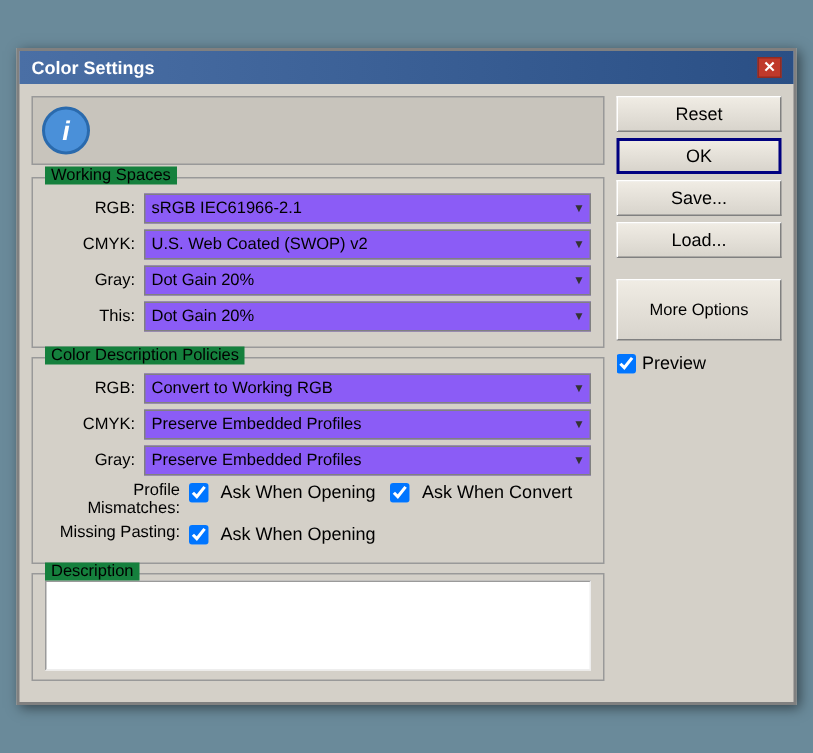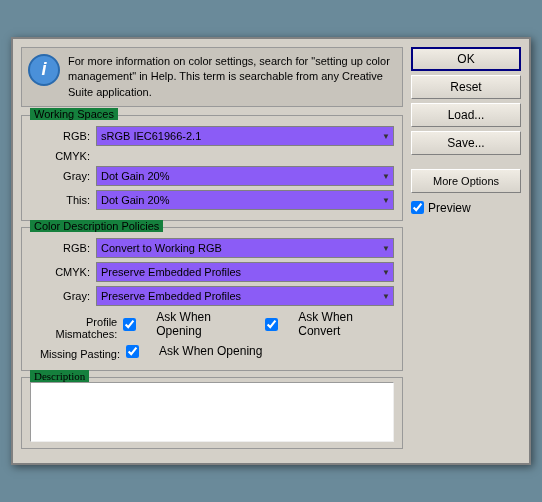--- a/index.html
+++ b/index.html
@@ -156,31 +156,31 @@
       display: flex;
       align-items: center;
       justify-content: center;
     }
     .dialog-btn.default-btn {
       border: 2px solid #000080;
     }
     .checkbox-row {
       display: flex;
       align-items: center;
-      gap: 20px;
+      gap: 8px;
       margin-bottom: 2px;
     }
     .checkbox-row input[type="checkbox"] {
       width: 13px;
       height: 13px;
       cursor: pointer;
     }
     .profile-row {
       display: flex;
-      align-items: flex-end;
+      align-items: flex-start;
       margin-bottom: 4px;
     }
     .profile-label {
       width: 90px;
       text-align: right;
       margin-right: 6px;
       font-size: 11px;
     }
     .profile-checks {
       display: flex;
@@ -189,30 +189,29 @@
     .preview-row {
       display: flex;
       align-items: center;
       gap: 4px;
       margin-top: 4px;
     }
     .description-box {
       border: 1px solid #999;
       position: relative;
       margin-top: 4px;
-      font-family: Liberation Serif, serif;
     }
     .description-content {
       height: 60px;
       background: white;
       border: inset 1px;
     }
     .more-options-btn {
       width: 100%;
-      height: 24px;
+      height: 41px;
       background: linear-gradient(to bottom, #f0ece4, #d8d4cc);
       border: 1px solid #808080;
       border-top-color: #ffffff;
       border-left-color: #ffffff;
       font-size: 11px;
       cursor: pointer;
       text-align: center;
       display: flex;
       align-items: center;
       justify-content: center;
@@ -251,46 +250,54 @@
       font-size: 8px;
       pointer-events: none;
       color: #333;
     }
   </style>
 </head>
 <body>
 
 <div class="dialog">
 
+  <div class="title-bar">
+    <span class="title-bar-text">Color Settings</span>
+    <div class="title-bar-close">✕</div>
+  </div>
 
   <div class="dialog-body">
 
     <div class="left-panel">
 
       <div class="info-row">
         <div class="info-icon">i</div>
-        <span class="info-text">For more information on color settings, search for "setting up color management" in Help. This term is searchable from any Creative Suite application.</span>
       </div>
 
 
       <div class="group-box">
         <span class="group-box-title">Working Spaces</span>
         <div class="group-box-content">
 
           <div class="small-row">
             <span class="small-label">RGB:</span>
             <div class="small-select-wrapper">
               <select>
                 <option>sRGB IEC61966-2.1</option>
               </select>
             </div>
           </div>
 
           <div class="small-row">
             <span class="small-label">CMYK:</span>
+            <div class="small-select-wrapper">
+              <select>
+                <option>U.S. Web Coated (SWOP) v2</option>
+              </select>
+            </div>
           </div>
 
           <div class="small-row">
             <span class="small-label">Gray:</span>
             <div class="small-select-wrapper">
               <select>
                 <option>Dot Gain 20%</option>
               </select>
             </div>
           </div>
@@ -372,24 +379,24 @@
       </div>
 
       <div class="group-box description-box">
         <span class="group-box-title">Description</span>
         <div class="description-content"></div>
       </div>
 
     </div>
 
     <div class="right-panel">
+      <button class="dialog-btn">Reset</button>
       <button class="dialog-btn default-btn">OK</button>
-      <button class="dialog-btn">Reset</button>
+      <button class="dialog-btn">Save...</button>
       <button class="dialog-btn">Load...</button>
-      <button class="dialog-btn">Save...</button>
       <div style="height: 6px;"></div>
       <button class="more-options-btn">More Options</button>
       <div class="preview-row">
         <input type="checkbox" checked="" style="">
         <span>Preview</span>
       </div>
     </div>
 
   </div>
 </div>

